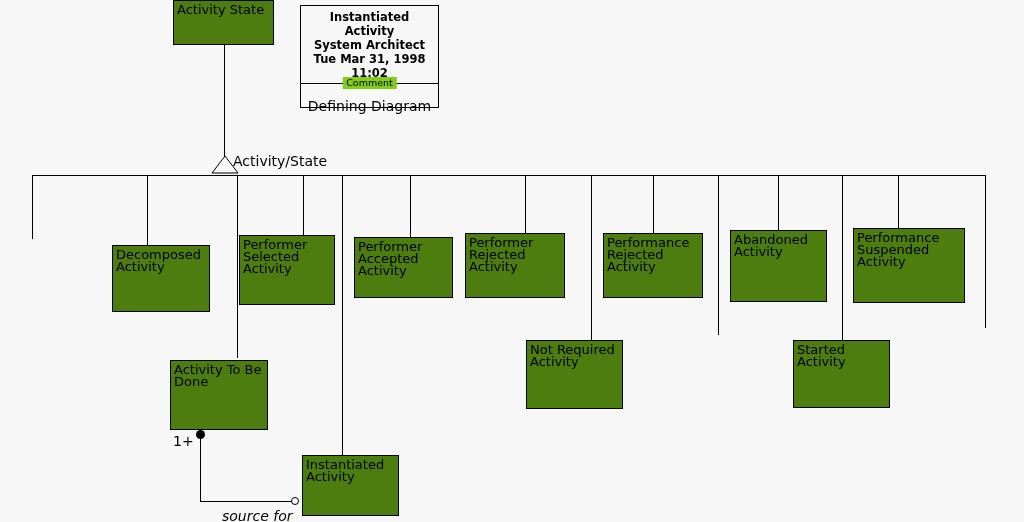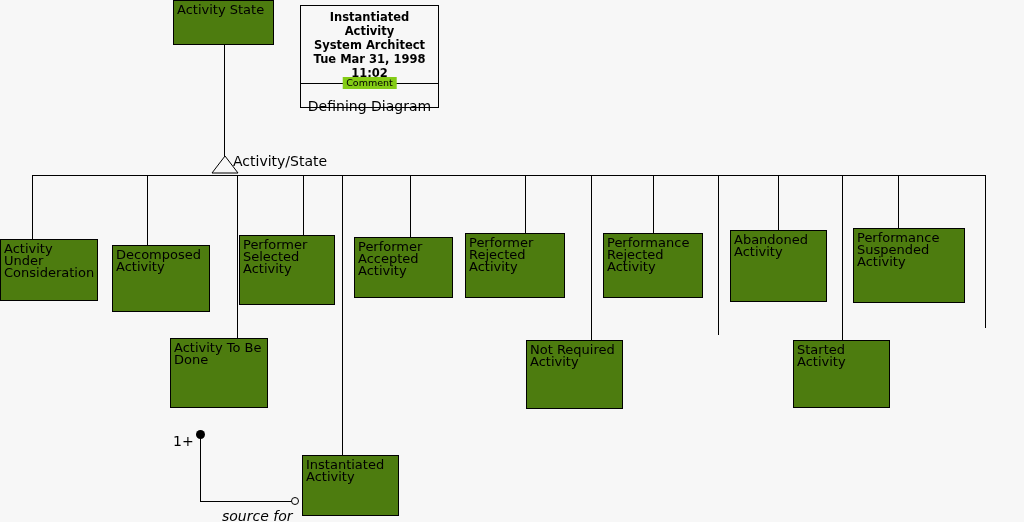--- a/index.html
+++ b/index.html
@@ -151,30 +151,28 @@
       <div>System Architect</div>
       <div>Tue Mar 31, 1998</div>
       <div>11:02</div>
     </div>
     <div class="title-sep">
       <span>Comment</span>
     </div>
     <div class="title-foot">Defining Diagram</div>
   </div>
 
-  <div class="node" style="left:0px;   top:239px; width:98px;  height:62px;">Activity Under
-Consideration</div>
 
   <div class="node" style="left:112px; top:245px; width:98px;  height:67px;">Decomposed
 Activity</div>
 
   <div class="node" style="left:239px; top:235px; width:96px;  height:70px;">Performer
 Selected Activity</div>
 
-  <div class="node" style="left:170px; top:338px; width:98px;  height:70px;">Activity To Be
+  <div class="node" style="left:170px; top:360px; width:98px;  height:70px;">Activity To Be
 Done</div>
 
   <div class="node" style="left:354px; top:237px; width:99px;  height:61px;">Performer
 Accepted Activity</div>
 
   <div class="node" style="left:302px; top:455px; width:97px;  height:61px;">Instantiated Activity</div>
 
   <div class="node" style="left:465px; top:233px; width:100px; height:65px;">Performer
 Rejected Activity</div>
 

